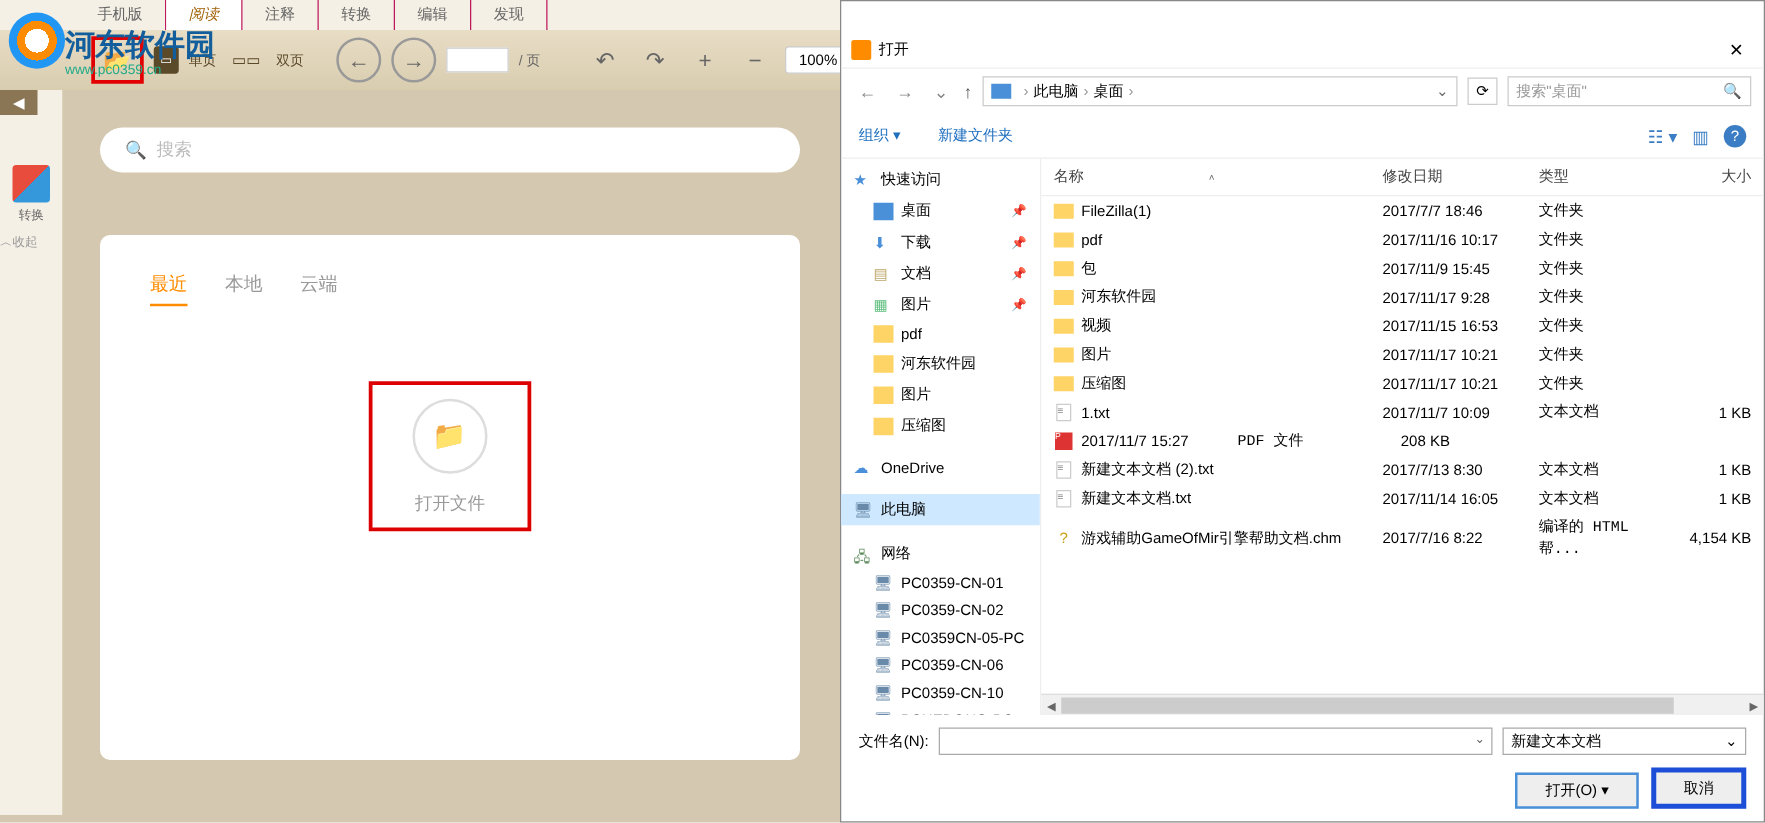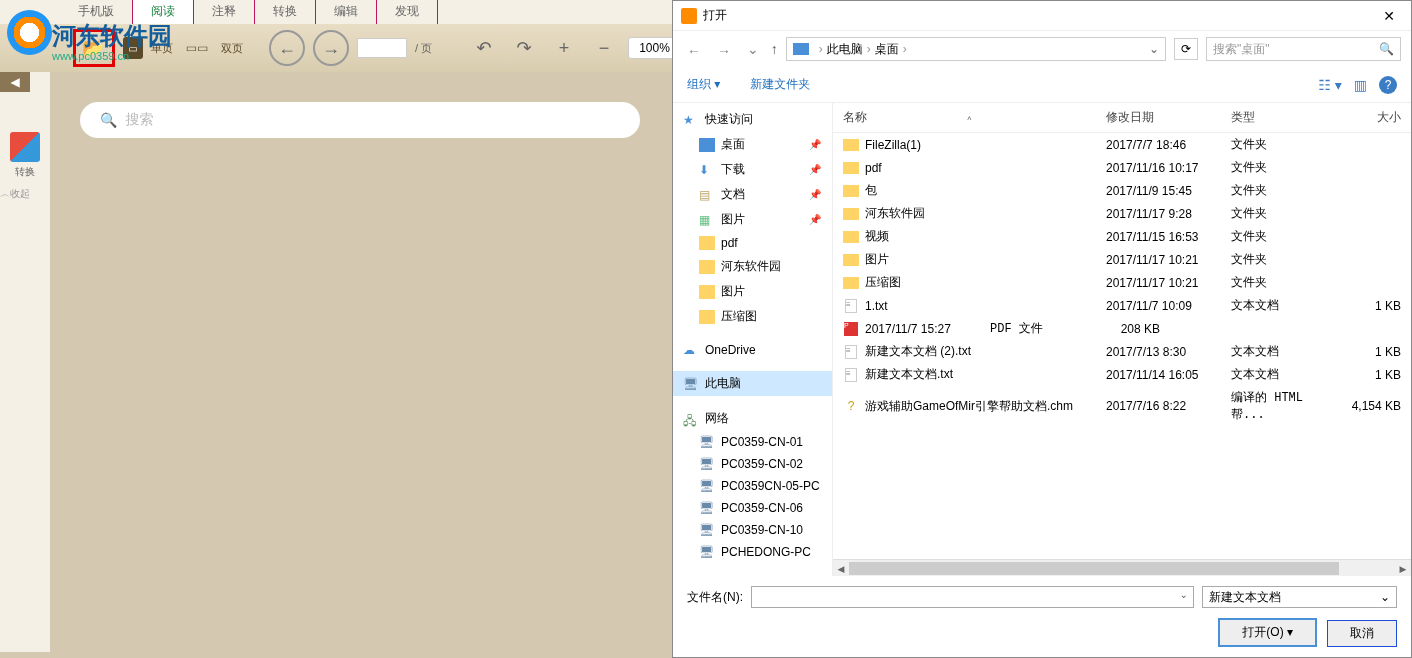--- a/index.html
+++ b/index.html
@@ -4,21 +4,21 @@
   <style>
     * { margin: 0; padding: 0; box-sizing: border-box; font-family: "Microsoft YaHei", sans-serif; }
     body { width: 1412px; height: 658px; overflow: hidden; position: relative; }
     
     
     .app { width: 1412px; height: 658px; background: #d4c9b0; position: relative; }
     
     
     .top-tabs { height: 24px; background: #f5f0e6; display: flex; padding-left: 60px; }
     .top-tab { padding: 3px 18px; font-size: 12px; color: #666; border-right: 1px solid #be185d; cursor: pointer; }
-    .top-tab.active { color: #15803d; background: #fff; }
+    .top-tab.active { color: #a16207; background: #fff; font-style: italic; }
     
     
     .logo-watermark { position: absolute; top: 2px; left: 2px; width: 170px; height: 60px; z-index: 5; }
     .logo-watermark .logo-circle { position: absolute; width: 45px; height: 45px; border-radius: 50%; background: radial-gradient(circle, #fff 30%, #ff8c00 30%, #ff8c00 50%, #2196f3 50%); top: 8px; left: 5px; }
     .logo-watermark .logo-text { position: absolute; left: 50px; top: 18px; font-size: 24px; font-weight: bold; color: #125e9c; }
     .logo-watermark .logo-url { position: absolute; left: 50px; top: 48px; font-size: 11px; color: #2a8; }
     
     
     .toolbar { height: 48px; background: linear-gradient(#e8ddc5, #d9cdb0); display: flex; align-items: center; padding: 0 10px; gap: 8px; }
     .toolbar-btn { width: 32px; height: 32px; display: flex; align-items: center; justify-content: center; cursor: pointer; font-size: 18px; color: #666; }
@@ -46,21 +46,21 @@
     .content-tabs { display: flex; gap: 30px; margin-bottom: 60px; }
     .content-tab { font-size: 15px; color: #999; padding-bottom: 6px; cursor: pointer; }
     .content-tab.active { color: #ff8c00; border-bottom: 2px solid #ff8c00; }
     
     .open-file-zone { border: 3px solid #d00; width: 130px; height: 120px; margin: 0 auto; display: flex; flex-direction: column; align-items: center; justify-content: center; gap: 15px; }
     .open-file-circle { width: 60px; height: 60px; border: 2px solid #ddd; border-radius: 50%; display: flex; align-items: center; justify-content: center; font-size: 22px; color: #ccc; }
     .open-file-text { font-size: 14px; color: #999; }
     
     
     .file-dialog { position: absolute; top: 0; left: 672px; width: 740px; height: 658px; background: #fff; border: 1px solid #888; display: flex; flex-direction: column; }
-    .dialog-title { height: 30px; display: flex; align-items: center; padding: 0 8px; border-bottom: 1px solid #eee; }
+    .dialog-title { height: 30px; display: flex; align-items: center; padding: 0 8px; border-bottom: 1px solid #eee; margin-top: 24px; }
     .dialog-title-icon { width: 16px; height: 16px; background: #ff8c00; border-radius: 2px; margin-right: 6px; }
     .dialog-title-text { font-size: 12px; flex: 1; }
     .dialog-close { font-size: 14px; cursor: pointer; padding: 0 8px; }
     
     .dialog-nav { height: 36px; display: flex; align-items: center; padding: 0 10px; gap: 8px; }
     .nav-arrow { font-size: 14px; color: #888; cursor: pointer; padding: 0 4px; }
     .nav-up { font-size: 14px; color: #555; cursor: pointer; }
     .breadcrumb { flex: 1; border: 1px solid #ccc; height: 24px; display: flex; align-items: center; padding: 0 6px; font-size: 12px; }
     .breadcrumb-icon { width: 16px; height: 12px; background: #4a90d9; margin-right: 6px; }
     .breadcrumb-sep { color: #999; margin: 0 4px; }
@@ -113,21 +113,21 @@
     .scroll-thumb { position: absolute; left: 16px; top: 2px; width: 490px; height: 13px; background: #ccc; }
     .scroll-arrow-l { position: absolute; left: 0; width: 16px; height: 17px; display: flex; align-items: center; justify-content: center; font-size: 9px; color: #666; }
     .scroll-arrow-r { position: absolute; right: 0; width: 16px; height: 17px; display: flex; align-items: center; justify-content: center; font-size: 9px; color: #666; }
     
     .dialog-footer { padding: 10px 14px; display: flex; flex-direction: column; gap: 10px; }
     .filename-row { display: flex; align-items: center; gap: 8px; }
     .filename-label { font-size: 12px; }
     .filename-input { flex: 1; height: 22px; border: 1px solid #aaa; padding: 0 4px; font-size: 12px; }
     .filetype-select { width: 195px; height: 22px; border: 1px solid #aaa; padding: 0 6px; font-size: 12px; display: flex; align-items: center; justify-content: space-between; }
     .button-row { display: flex; justify-content: flex-end; gap: 10px; align-items: flex-end; }
-    .dlg-btn { padding: 4px 22px; font-size: 12px; border: 1px solid #1d4ed8; background: #eee; cursor: pointer; }
+    .dlg-btn { padding: 4px 22px; font-size: 12px; border: 4px solid #1d4ed8; background: #eee; cursor: pointer; }
     .dlg-btn.primary { border: 2px solid #4a90d9; }
   </style>
 </head>
 <body>
 
 <div class="app">
 
   <div class="logo-watermark">
     <div class="logo-circle"></div>
     <div class="logo-text">河东软件园</div>
@@ -172,20 +172,31 @@
       <div class="sidebar-convert-text">转换</div>
     </div>
     <div class="sidebar-collapse">︿收起</div>
   </div>
 
   <div class="main-content">
     <div class="search-bar">
       <span class="search-icon">🔍</span>
       <span>搜索</span>
     </div>
+    <div class="content-card">
+      <div class="content-tabs">
+        <div class="content-tab active">最近</div>
+        <div class="content-tab">本地</div>
+        <div class="content-tab">云端</div>
+      </div>
+      <div class="open-file-zone">
+        <div class="open-file-circle">📁</div>
+        <div class="open-file-text">打开文件</div>
+      </div>
+    </div>
   </div>
 
   <div class="file-dialog">
     <div class="dialog-title">
       <div class="dialog-title-icon"></div>
       <div class="dialog-title-text">打开</div>
       <div class="dialog-close">✕</div>
     </div>
 
     <div class="dialog-nav">

